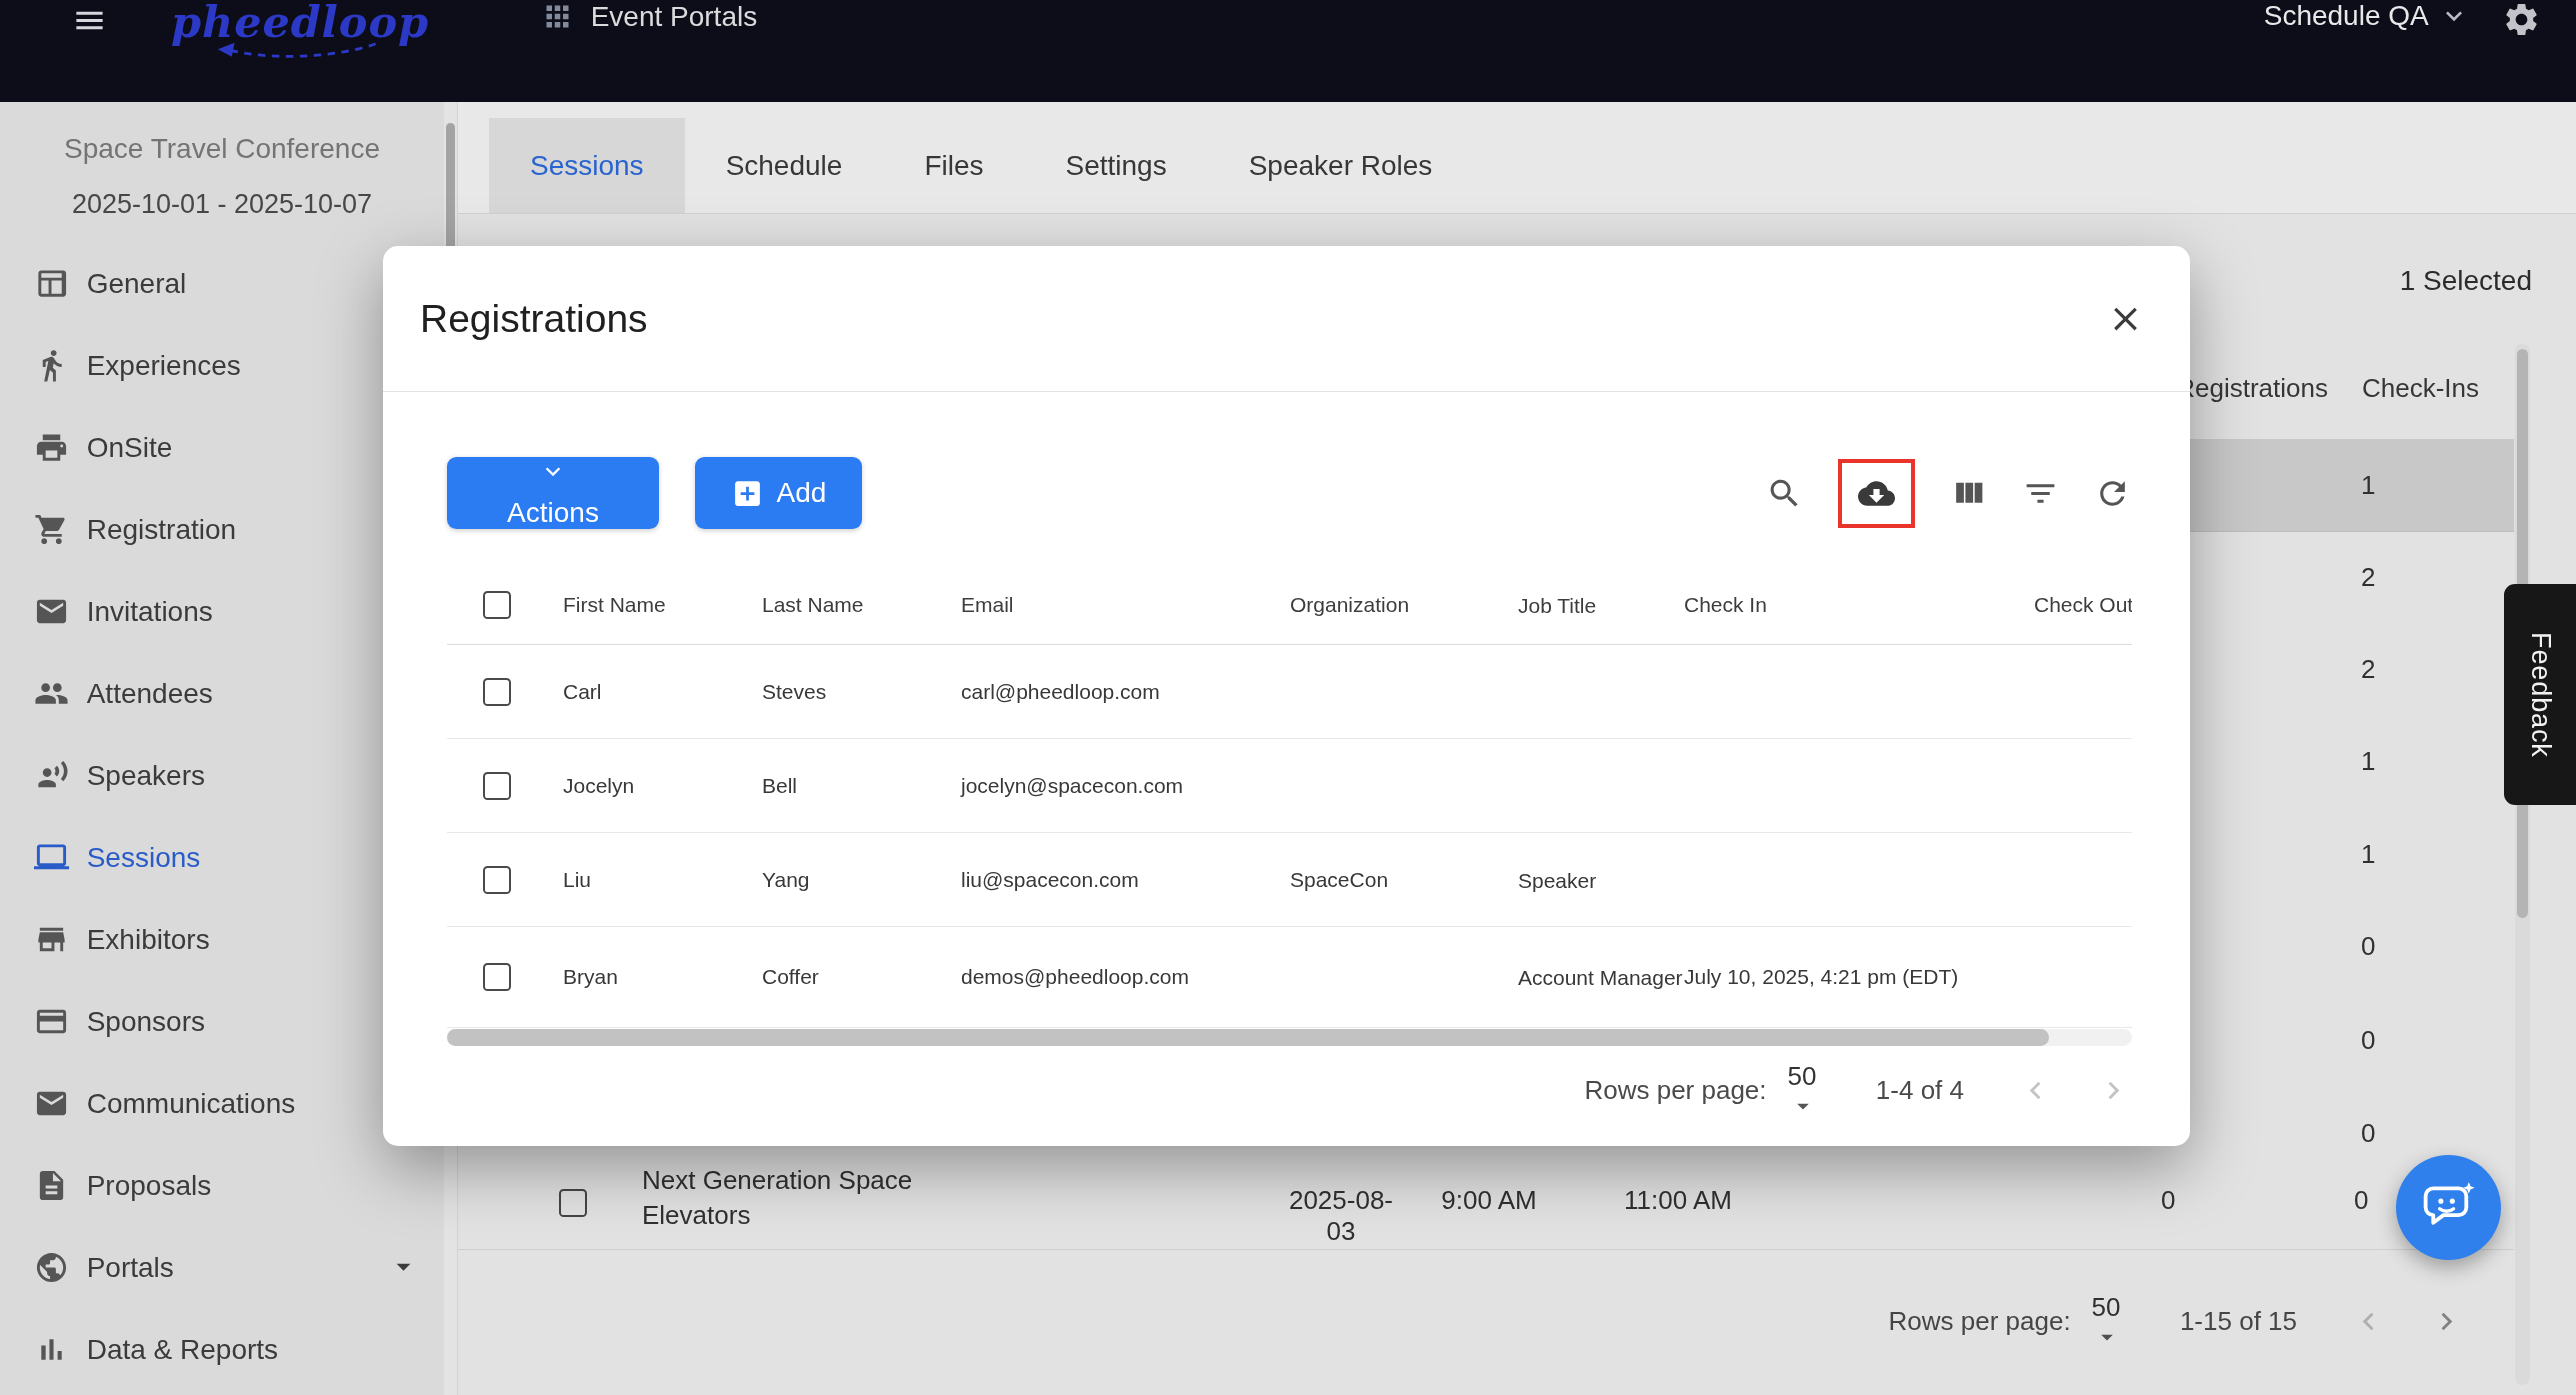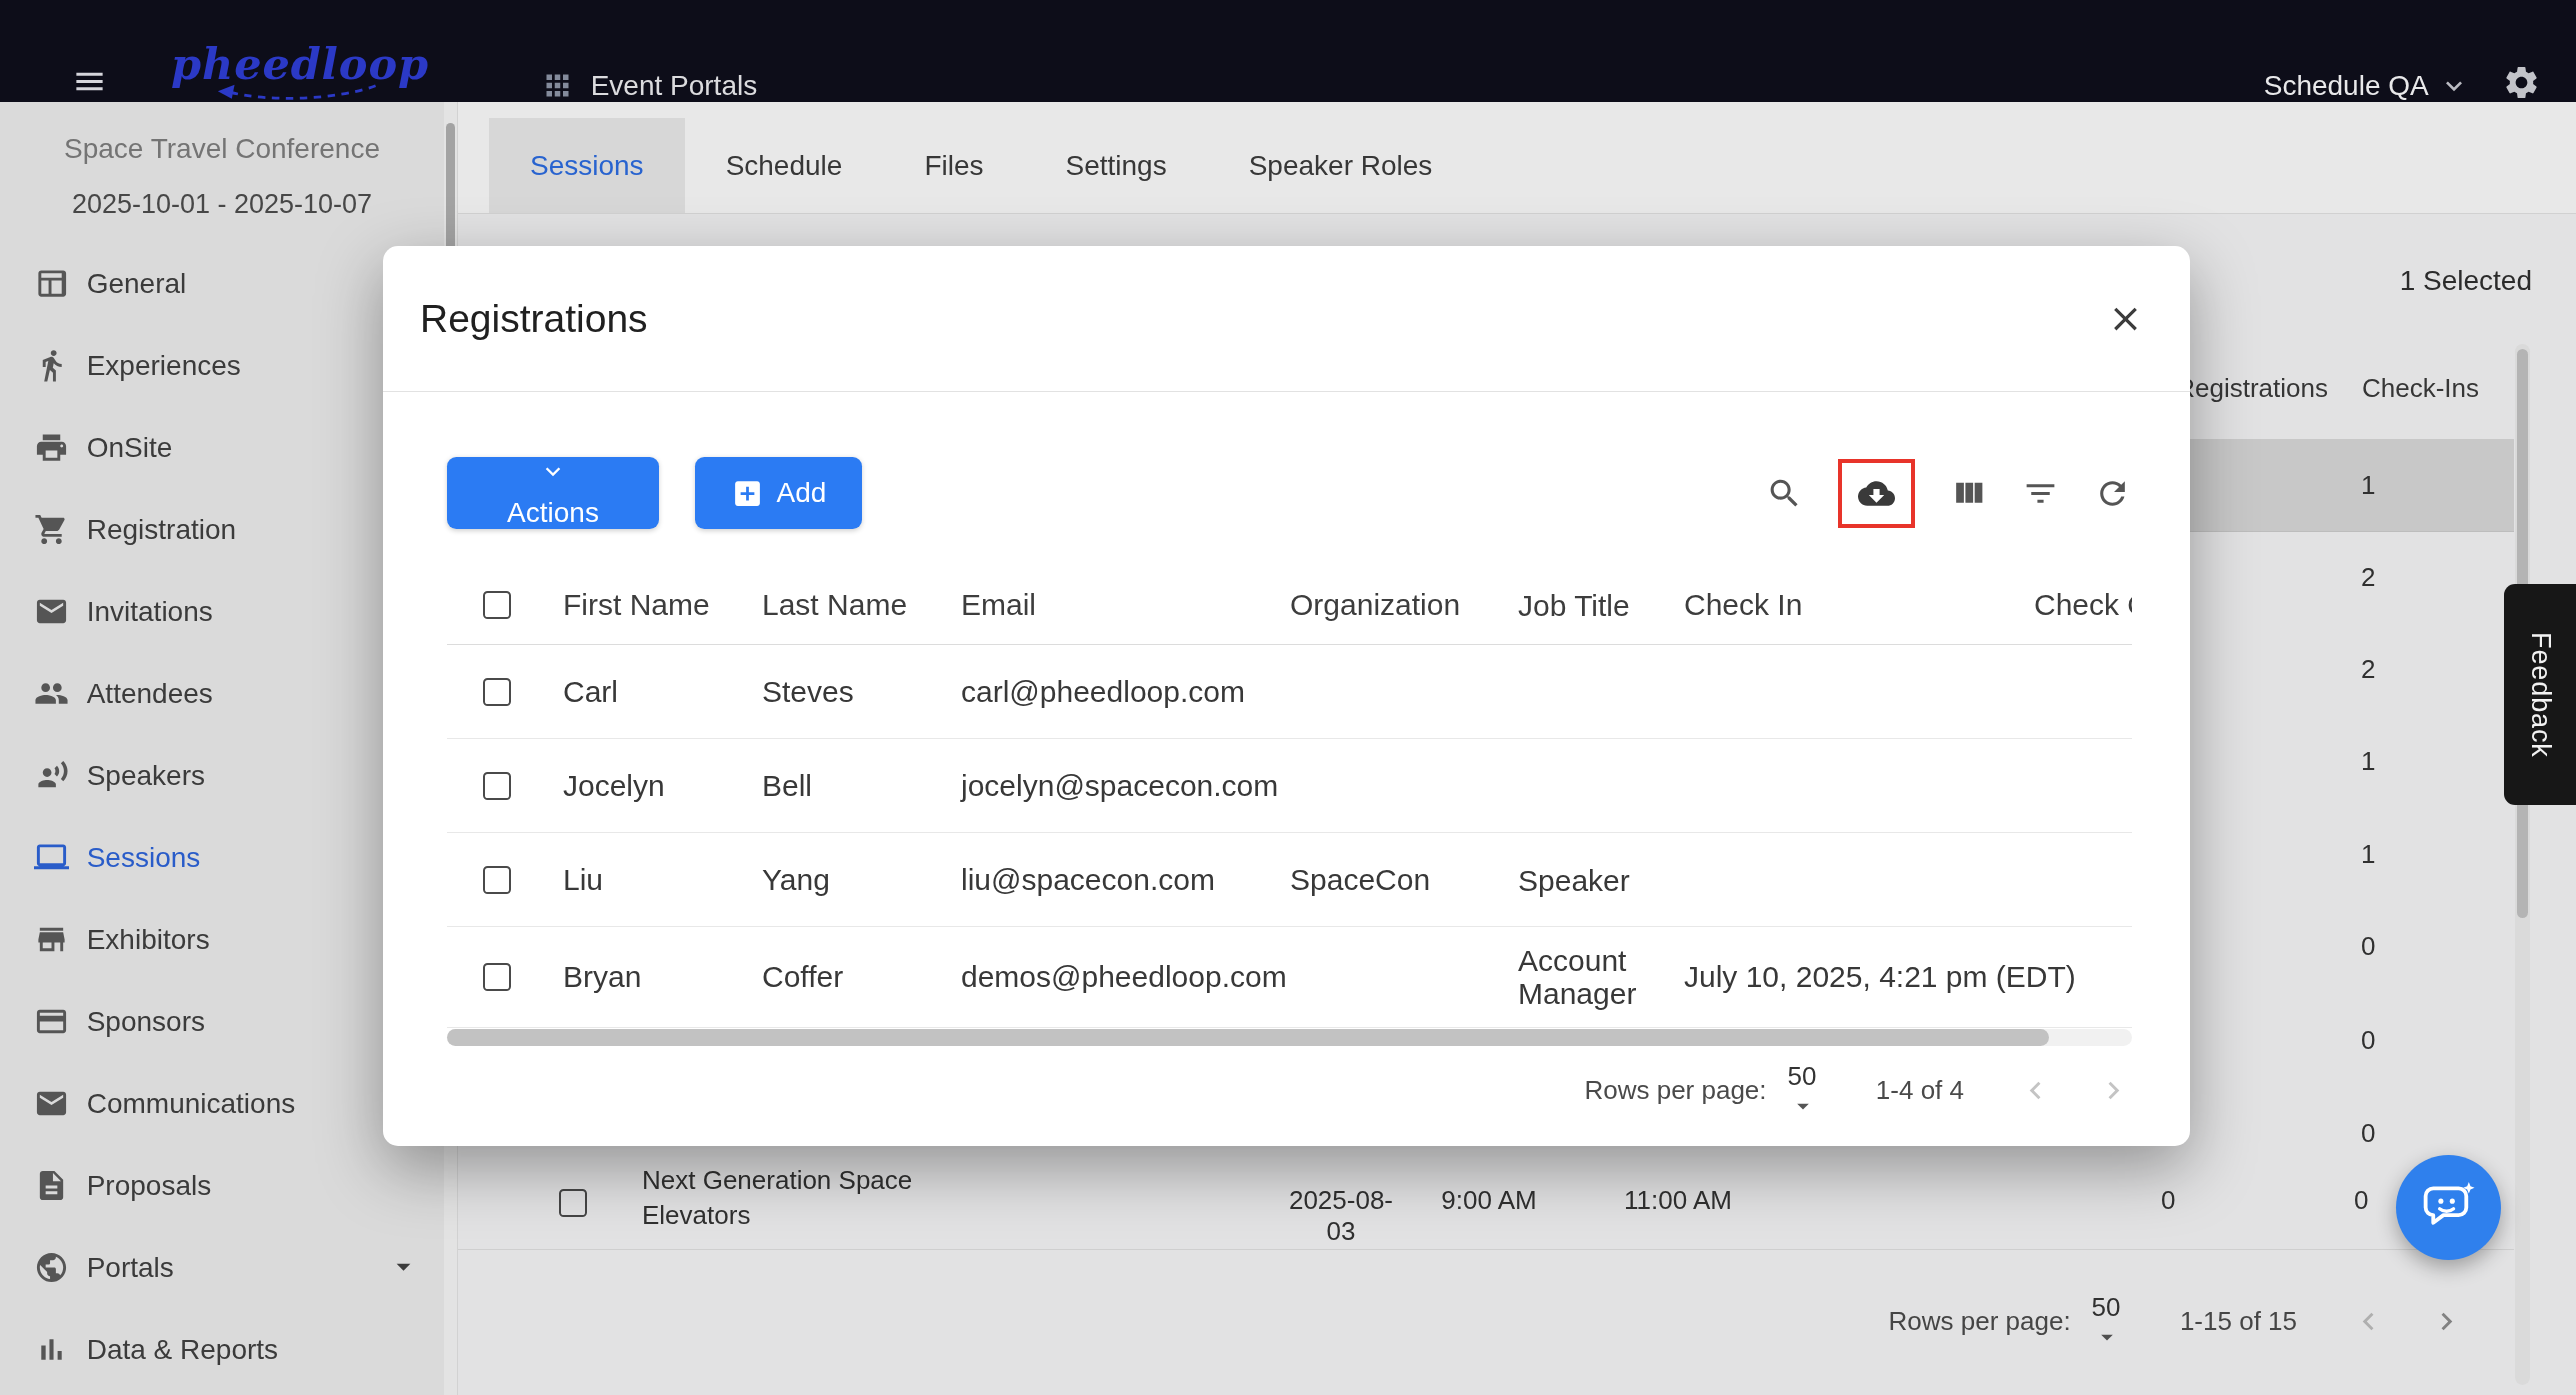--- a/index.html
+++ b/index.html
@@ -1,21 +1,21 @@
 <!DOCTYPE html>
 <html style="font-size:15px"><head>
 <meta charset="utf-8">
 <style>
   html,body{margin:0;padding:0;background:#fff;}
   .screen{position:relative;width:2576px;height:1396px;overflow:hidden;
     font-family:"Liberation Sans",sans-serif;color:#333;background:#fff;}
 
   
   .topbar{position:absolute;left:0;top:0;width:100%;height:102px;background:#0e0e1b;
-    display:flex;align-items:flex-end;z-index:5;}
+    display:flex;align-items:flex-start;z-index:5;}
   .hamburger{margin-left:69px;width:41px;height:41px;display:flex;align-items:center;justify-content:center;cursor:pointer;}
   .hamburger svg{width:35px;height:35px;fill:#e8e8ee;}
   .logo{margin-left:61px;display:flex;flex-direction:column;align-items:center;cursor:pointer;}
   .logo-text{font-family:"DejaVu Serif",serif;font-style:italic;font-weight:bold;
     font-size:43px;color:#2e3dd6;line-height:45px;letter-spacing:0.9px;}
   .logo-arrow{margin-top:-3.7px;}
   .portal-switch{margin-left:112px;display:flex;align-items:center;gap:16.7px;cursor:pointer;}
   .portal-switch svg{width:33px;height:33px;fill:#8e95a8;}
   .portal-label{font-size:28px;color:#ededf0;}
   .topbar-spacer{flex:1;}
@@ -96,21 +96,21 @@
   .btn-add svg{width:33px;height:33px;}
   .tool-icons{margin-left:auto;display:flex;align-items:center;gap:35px;}
   .tool-icon{display:flex;align-items:center;justify-content:center;cursor:pointer;}
   .tool-icon svg{width:37px;height:37px;fill:#555;}
   .red-box{border:4.6px solid #e8342a;padding:12px 16px;display:flex;align-items:center;justify-content:center;}
   .red-box svg{fill:#3a3a3a;}
   .m-table{position:absolute;top:320px;left:64px;width:1685px;}
   .m-row{position:relative;height:93px;border-bottom:0.9px solid #e8e8e8;overflow:hidden;cursor:pointer;}
   .m-row.head{height:78px;border-bottom:0.9px solid #dcdcdc;cursor:default;}
   .m-row.tall{height:100px;}
-  .m-cell{position:absolute;top:50%;transform:translateY(-50%);font-size:30px;color:#383838;white-space:nowrap;}
+  .m-cell{position:absolute;top:50%;transform:translateY(-50%);font-size:21px;color:#383838;white-space:nowrap;}
   .m-row.head .m-cell{font-weight:500;color:#3d3d3d;}
   .c-cb{left:36px;} .c-fn{left:116px;} .c-ln{left:315px;} .c-em{left:514px;}
   .c-org{left:843px;} .c-job{left:1071px;width:167px;white-space:normal;line-height:33px;}
   .c-ci{left:1237px;width:437px;} .c-co{left:1587px;}
   .h-scroll{position:absolute;top:783px;left:64px;width:1685px;height:16.7px;background:#f1f1f1;border-radius:8.4px;}
   .h-scroll .thumb{position:absolute;left:0;top:0;height:16.7px;width:1602px;background:#c2c2c2;border-radius:8.4px;}
   .m-footer{position:absolute;top:814px;right:59px;height:61px;}
   .m-footer .pg-chev{fill:#c4c4c4;}
 
   

